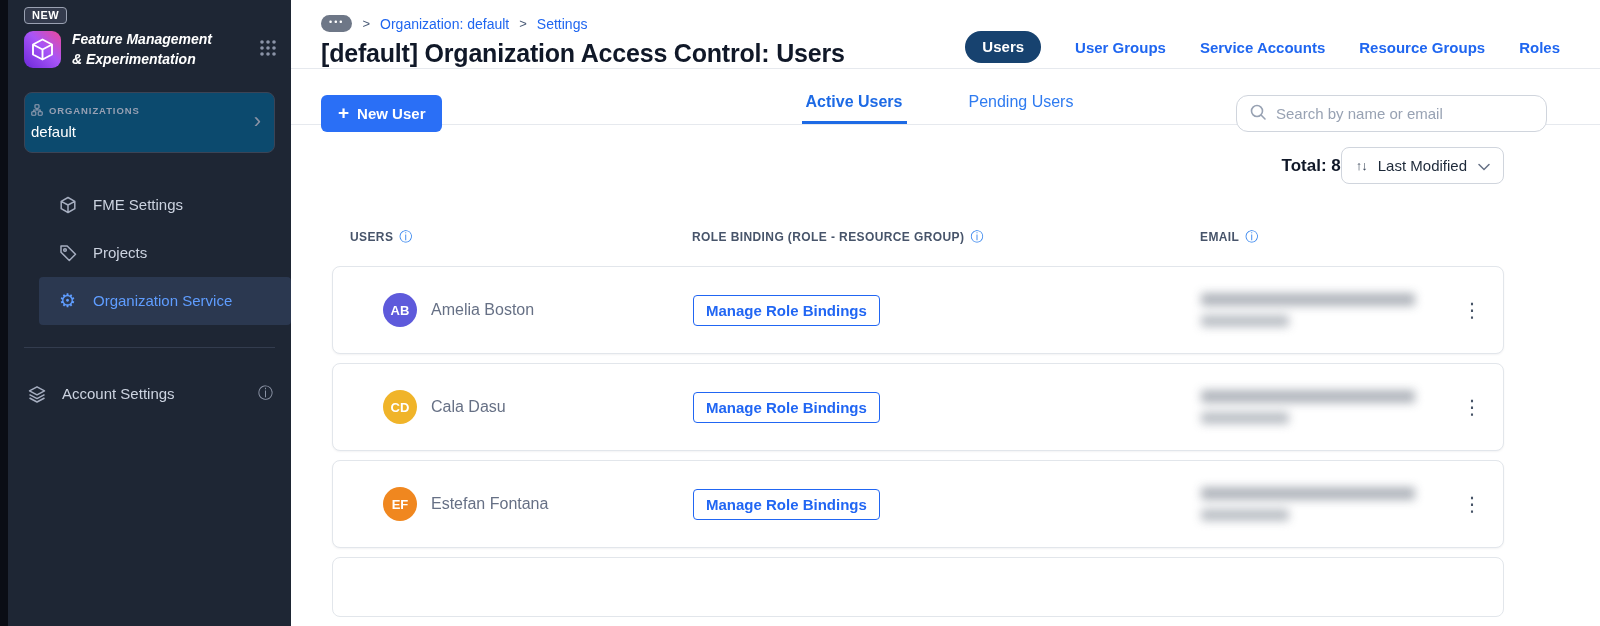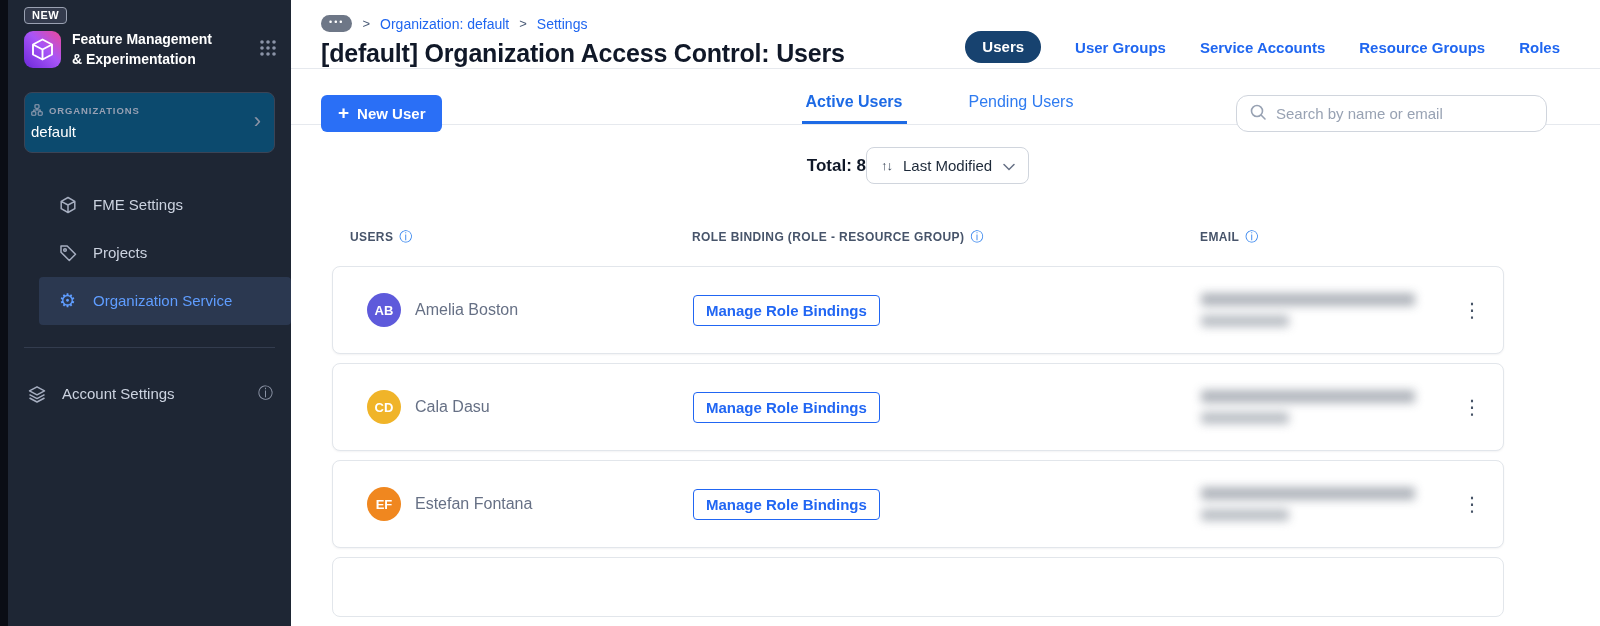--- a/index.html
+++ b/index.html
@@ -13,21 +13,21 @@
   .edge { width:8px; background:#0a0d15; flex-shrink:0; }
 
   
   .sidebar { width:283px; background:#1e2634; flex-shrink:0; display:flex; flex-direction:column; }
   .brand { padding:5px 14px 10px 16px; }
   .new-badge {
     display:inline-block; font-size:11px; font-weight:bold; color:#fff;
     background:#343b4d; border:1px solid #9aa1b2; border-radius:4px;
     padding:1px 7px 2px; letter-spacing:.5px; margin-bottom:5px;
   }
-  .brand-row { display:flex; align-items:flex-start; gap:11px; }
+  .brand-row { display:flex; align-items:flex-start; gap:11px;font-style:italic; }
   .logo { width:37px; height:37px; flex-shrink:0; margin-top:2px; }
   .brand-title { font-size:14px; font-weight:bold; color:#ffffff; line-height:1.45; width:148px; }
   .waffle { margin-left:auto; margin-top:10px; cursor:pointer; }
 
   .org-box {
     margin:12px 16px 0; background:#0c4a6e; border:1px solid #3b4456; border-radius:8px;
     padding:11px 6px 12px; position:relative; cursor:pointer;
   }
   .org-label-row { display:flex; align-items:center; gap:6px; font-size:9.5px; font-weight:bold;
     letter-spacing:.9px; color:#97a0b3; }
@@ -78,21 +78,21 @@
   .ct.active { color:#1d6ae5; font-weight:bold; padding-bottom:10px; border-bottom:3px solid #1d6ae5; }
   .search {
     position:absolute; right:53px; top:26px; width:311px; height:37px;
     border:1px solid #d0d5dd; border-radius:12px; background:#fff;
     display:flex; align-items:center; gap:9px; padding:0 12px;
   }
   .search input { border:none; outline:none; flex:1; font-family:inherit; font-size:15px; color:#101828; background:transparent; }
   .search input::placeholder { color:#98a2b3; }
 
   .content { padding:0 96px 0 41px; }
-  .content-top { display:flex; justify-content:center; align-items:center; margin-top:22px; }
+  .content-top { display:flex; justify-content:flex-end; align-items:center; margin-top:22px; }
   .total { font-size:17px; font-weight:bold; color:#101828; }
   .sort {
     display:flex; align-items:center; gap:11px; height:37px; padding:0 13px 0 14px;
     border:1px solid #d0d5dd; border-radius:8px; background:#fff; cursor:pointer;
     font-family:inherit; font-size:15px; color:#1d2939;
   }
   .sort-arrows { font-size:13px; letter-spacing:-1px; color:#344054; }
 
   .cols {
     display:grid; grid-template-columns:360px 508px 1fr 62px;
@@ -103,21 +103,21 @@
   .info-icon { color:#2f80ed; font-size:13px; font-weight:normal; cursor:pointer; }
 
   .rows { margin-top:20px; }
   .row-card {
     display:grid; grid-template-columns:360px 508px 1fr 62px; align-items:center;
     height:88px; border:1px solid #e2e6eb; border-radius:8px; background:#fff;
     margin-bottom:9px; box-shadow:0 1px 2px rgba(16,24,40,.05);
   }
   .user-cell { display:flex; align-items:center; gap:14px; padding-left:34px; }
   .avatar { width:34px; height:34px; border-radius:50%; color:#fff; font-size:13px; font-weight:bold;
-    display:flex; align-items:center; justify-content:center; flex-shrink:0; }
+    display:flex; align-items:center; justify-content:center; flex-shrink:0;margin-left:16px; }
   .user-name { font-size:16px; color:#667085; }
   .manage-btn {
     justify-self:start; height:31px; padding:0 12px; background:#fff;
     border:1.5px solid #2166f3; border-radius:4px; color:#2166f3;
     font-family:inherit; font-size:15px; font-weight:bold; cursor:pointer;
   }
   .redact { filter:blur(5px); opacity:.9; }
   .redact .bar1 { width:214px; height:13px; background:#a8adb5; border-radius:3px; margin-bottom:9px; }
   .redact .bar2 { width:88px; height:12px; background:#b3b8bf; border-radius:3px; }
   .kebab { justify-self:center; background:none; border:none; color:#475467; font-size:20px; cursor:pointer; line-height:1; }

